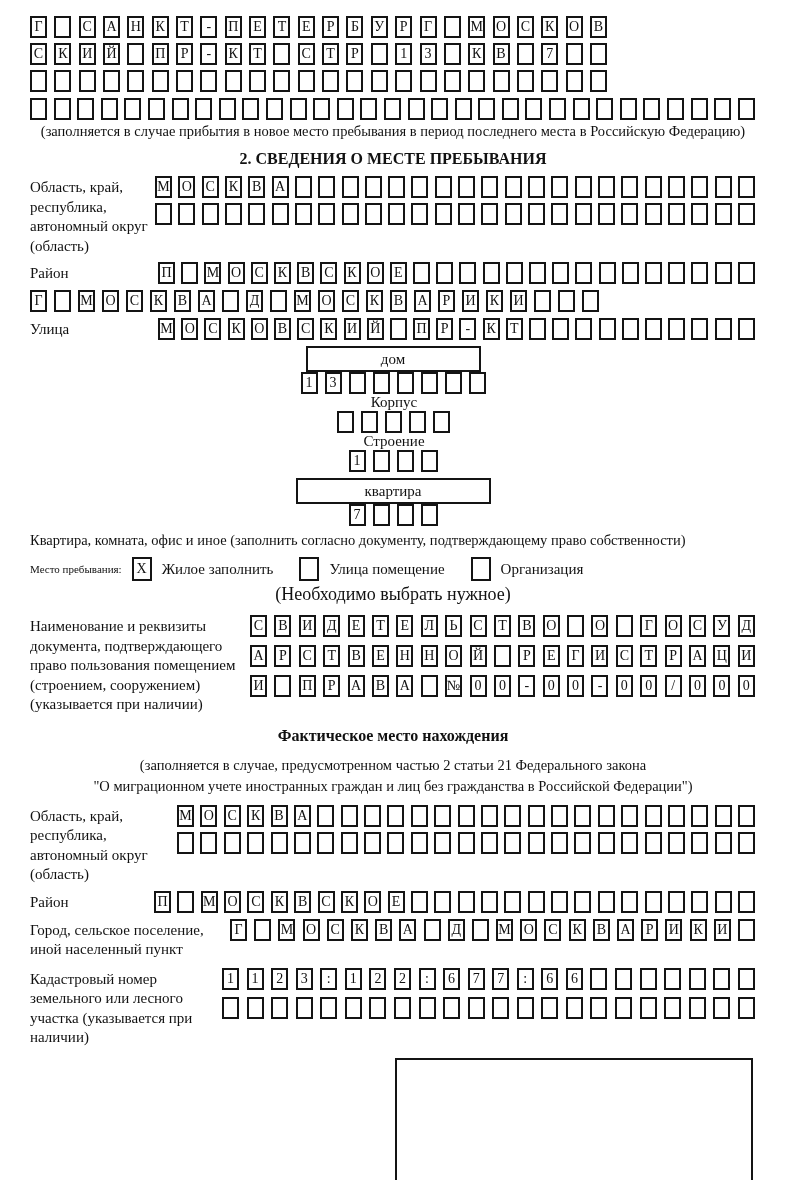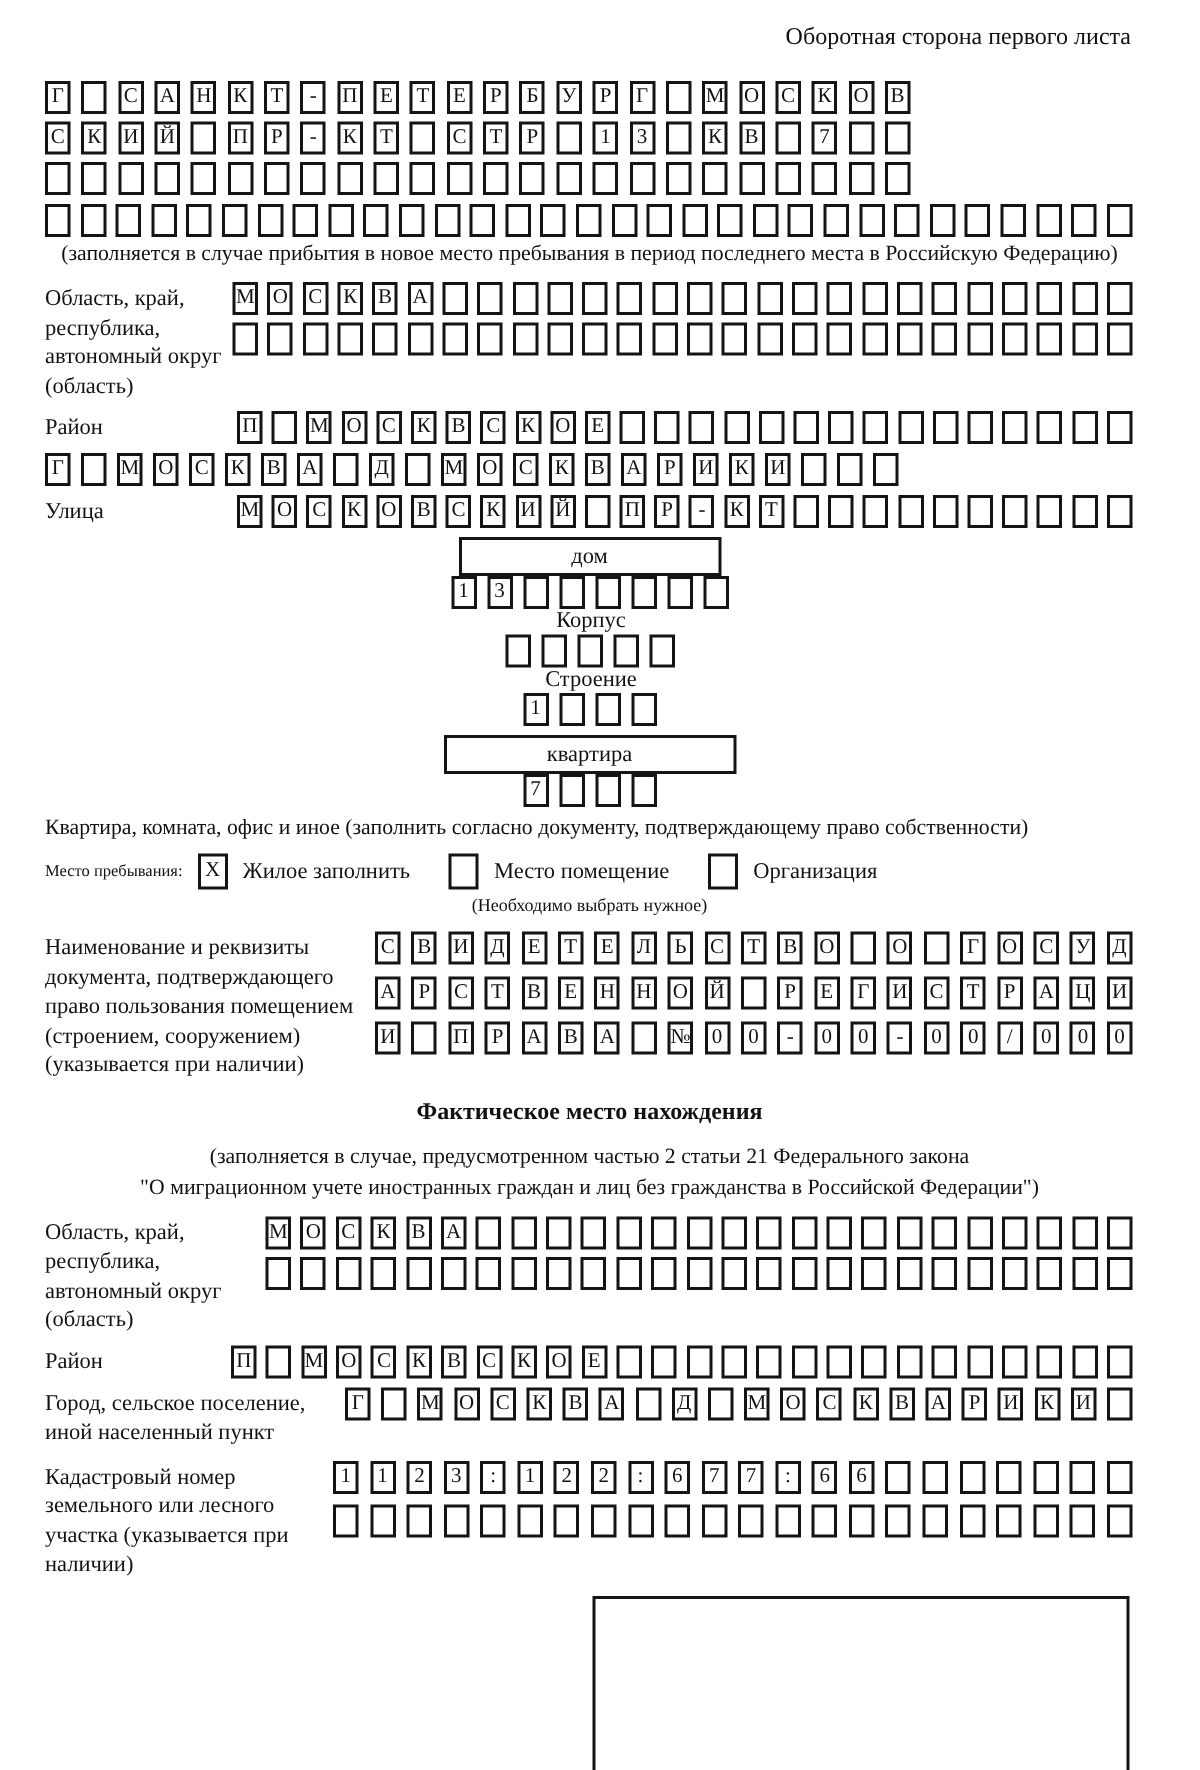--- a/index.html
+++ b/index.html
@@ -35,33 +35,32 @@
   .grid-h{display:inline-flex;gap:7px;flex:none;}
   .inline-lbl{font-size:15px;padding:3px 4px 0 6px;flex:none;}
   .caption{font-size:14.5px;margin:2px 0 8px 0;}
   .stayrow{display:flex;align-items:center;margin-top:4px;}
   .stay-label{font-size:11px;margin-right:10px;}
   .checkbox{
     width:20px;height:24px;box-sizing:border-box;border:2px solid #141414;
     display:flex;align-items:center;justify-content:center;font-size:14px;flex:none;
   }
   .opt-label{font-size:15px;margin:0 26px 0 10px;}
-  .center-note{font-size:12px;text-align:center;margin:3px 0 10px 0;}
+  .center-note{font-size:18px;text-align:center;margin:3px 0 10px 0;}
   .fact-title{font-size:16px;font-weight:bold;text-align:center;margin:12px 0 10px 0;}
   .fact-note{font-size:14.5px;text-align:center;line-height:1.45;}
   .fact-note2{font-size:14.5px;text-align:center;line-height:1.45;margin-bottom:8px;}
   .stamp-wrap{margin-left:365px;width:360px;margin-top:10px;}
   .stamp-box{width:358px;height:175px;box-sizing:border-box;border:2px solid #141414;background:#fff;}
 </style>
 </head>
 <body>
 
 <div class="page">
 
-  <div class="hdr">Оборотная сторона первого листа</div>
 
   <div class="flexrow">
     <div class="rows">
       <div class="grid gw577">
           <span class="cell">Г</span>
           <span class="cell"></span>
           <span class="cell">С</span>
           <span class="cell">А</span>
           <span class="cell">Н</span>
           <span class="cell">К</span>
@@ -166,20 +165,21 @@
       <span class="cell"></span>
       <span class="cell"></span>
       <span class="cell"></span>
       <span class="cell"></span>
       <span class="cell"></span>
       <span class="cell"></span>
       <span class="cell"></span>
     </div>
   <div class="note">(заполняется в случае прибытия в новое место пребывания в период последнего места в Российскую Федерацию)</div>
 
+  <div class="sec-title">2. СВЕДЕНИЯ О МЕСТЕ ПРЕБЫВАНИЯ</div>
 
   <div class="flexrow">
     <div class="lbl w125">Область, край, республика, автономный округ (область)</div>
     <div class="rows">
       <div class="grid gw600">
           <span class="cell">М</span>
           <span class="cell">О</span>
           <span class="cell">С</span>
           <span class="cell">К</span>
           <span class="cell">В</span>
@@ -369,21 +369,21 @@
         <span class="cell"></span>
       </div>
   </div>
   <div class="caption">Квартира, комната, офис и иное (заполнить согласно документу, подтверждающему право собственности)</div>
 
   <div class="stayrow">
     <span class="stay-label">Место пребывания:</span>
     <span class="checkbox">X</span>
     <span class="opt-label">Жилое заполнить</span>
     <span class="checkbox"></span>
-    <span class="opt-label">Место помещение</span>
+    <span class="opt-label">Улица помещение</span>
     <span class="checkbox"></span>
     <span class="opt-label">Организация</span>
   </div>
   <div class="center-note">(Необходимо выбрать нужное)</div>
 
   <div class="flexrow">
     <div class="lbl w220">Наименование и реквизиты документа, подтверждающего право пользования помещением (строением, сооружением) (указывается при наличии)</div>
     <div class="rows" style="gap:8px;">
       <div class="grid gw505">
           <span class="cell">С</span>

